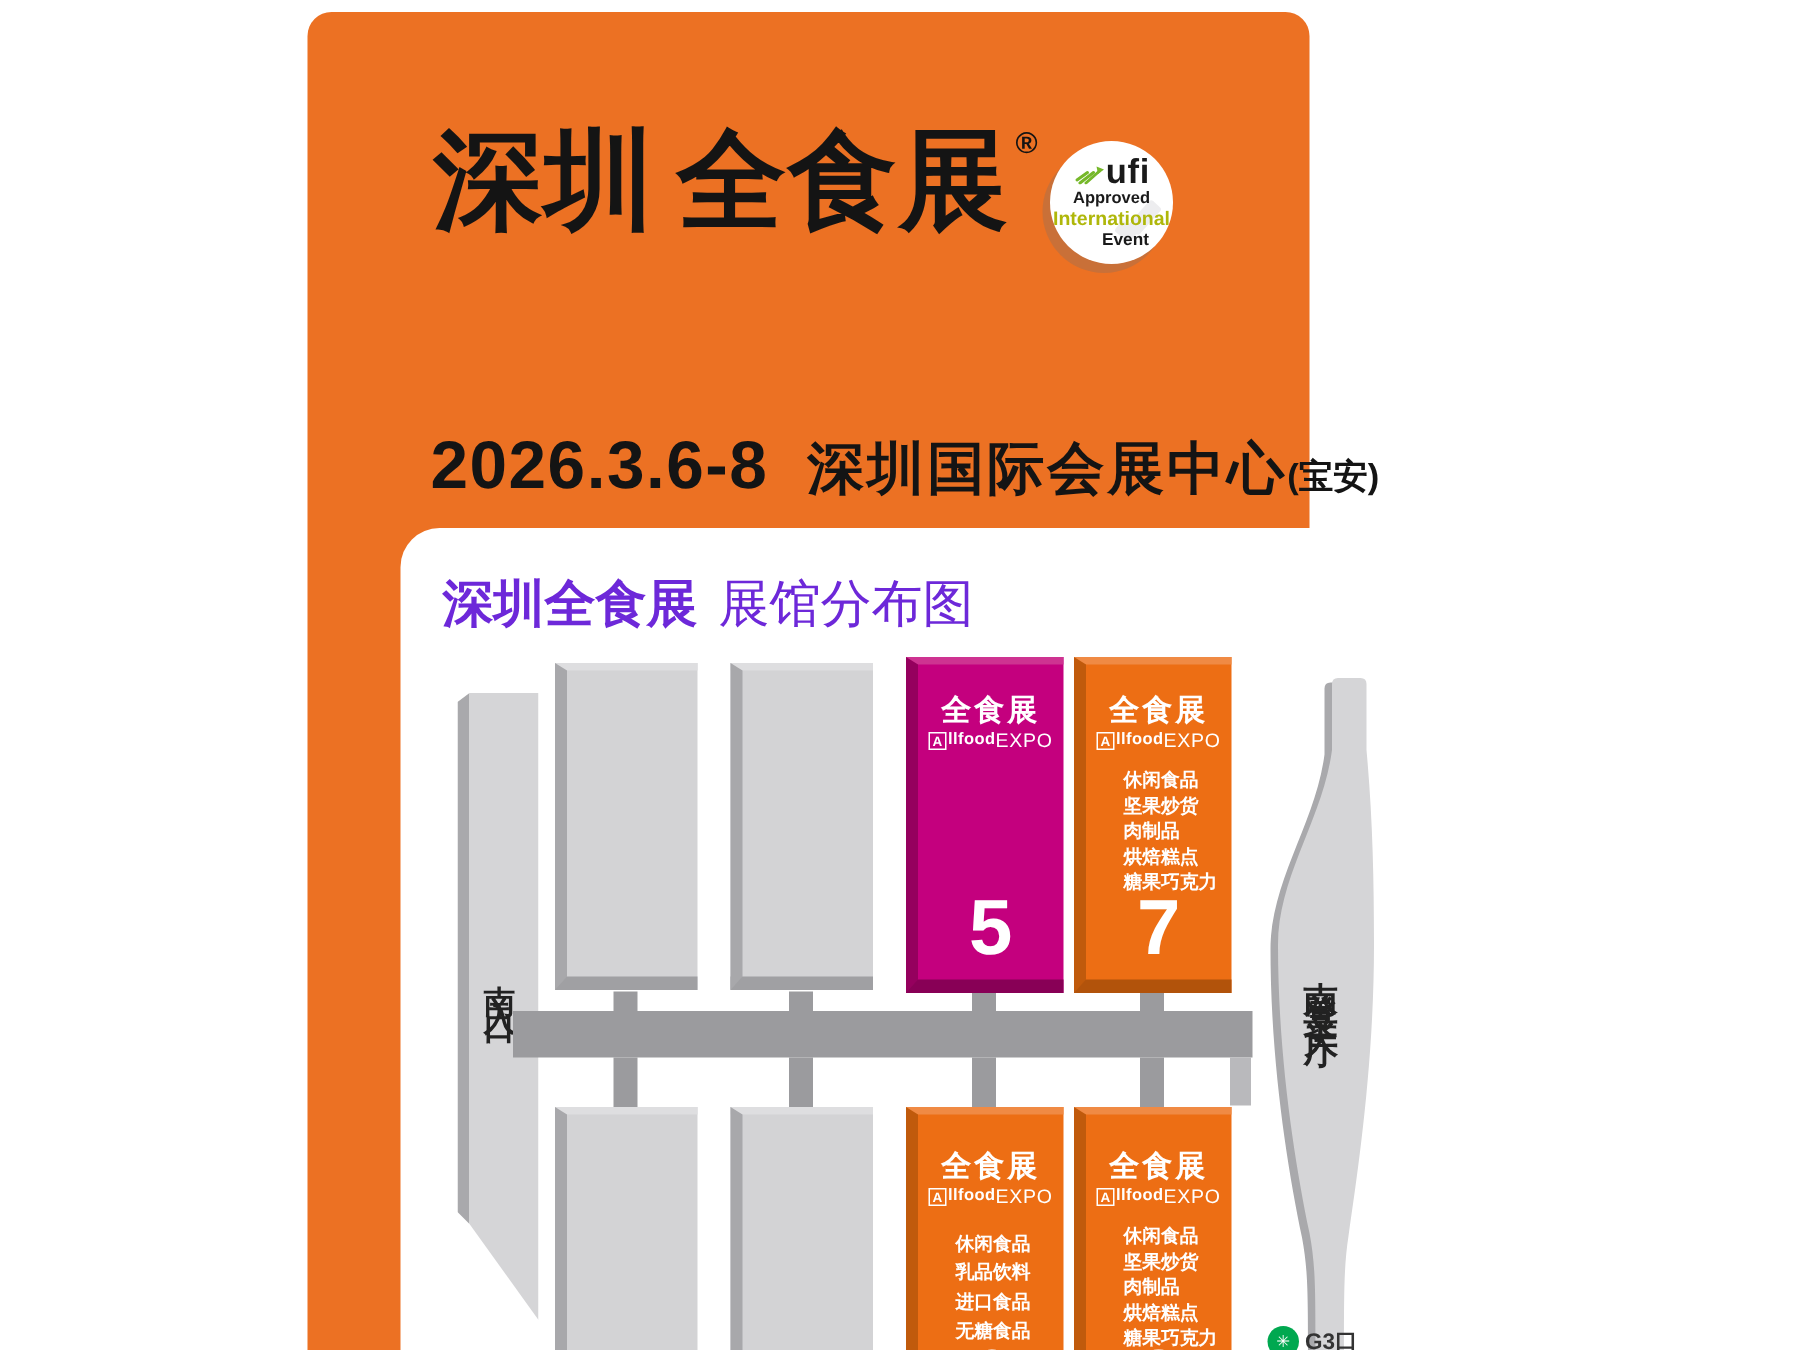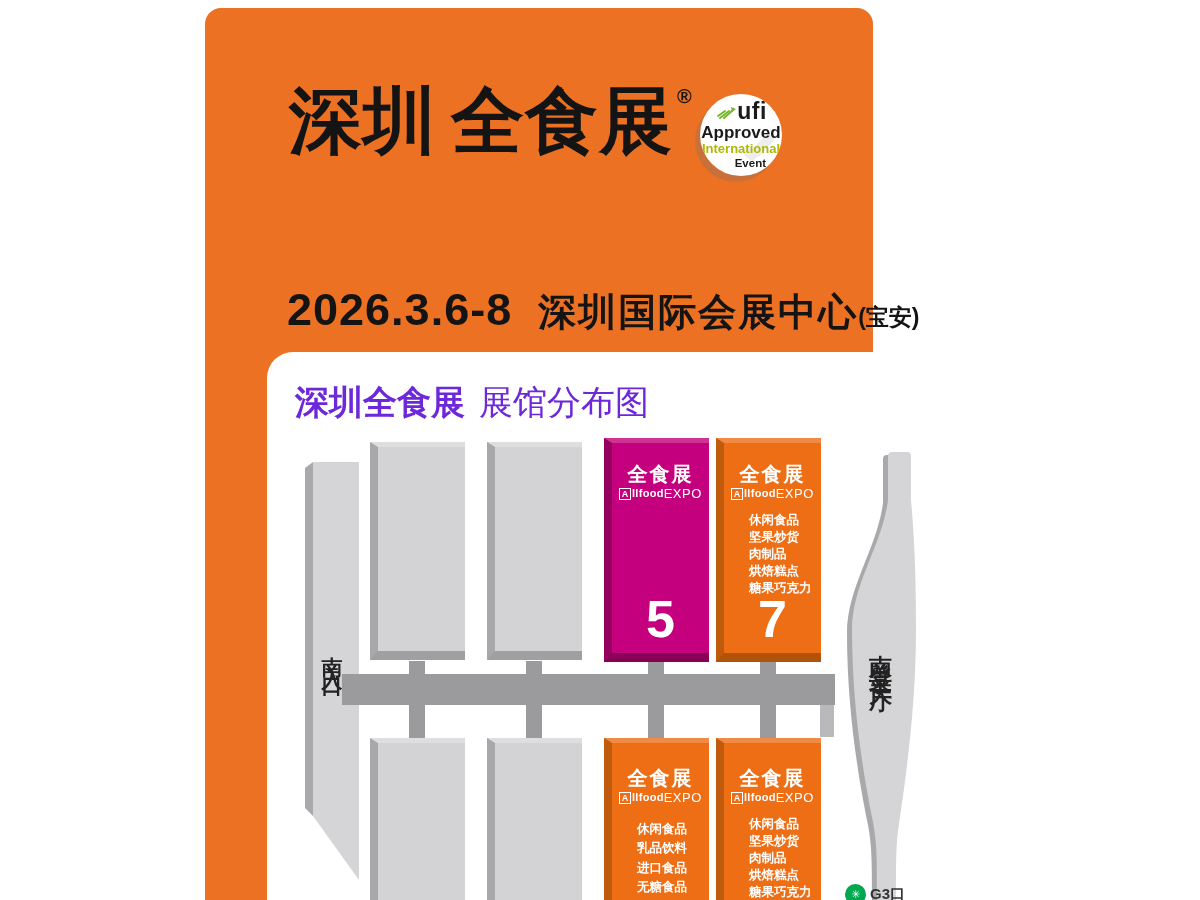--- a/index.html
+++ b/index.html
@@ -31,21 +31,21 @@
     display:flex;flex-direction:column;align-items:center;justify-content:center;
     overflow:hidden;
     text-align:center;
   }
   .ufi-check{position:absolute;right:6px;bottom:8px;width:34px;height:34px;opacity:.55;}
   .ufi-check::before{content:"";position:absolute;left:2px;top:16px;width:13px;height:9px;background:#DFDFE2;transform:rotate(40deg);border-radius:2px;}
   .ufi-check::after{content:"";position:absolute;left:9px;top:6px;width:24px;height:10px;background:#DFDFE2;transform:rotate(-48deg);border-radius:2px;}
   .ufi-top{display:flex;align-items:center;z-index:1;}
   .ufi-word{font-size:23px;font-weight:800;color:#1a1a1a;line-height:1;letter-spacing:0.5px;}
   .ufi-line{z-index:1;line-height:1.15;font-weight:600;color:#1a1a1a;}
-  .ufi-approved{font-size:17px;}
+  .ufi-approved{font-size:11px;}
   .ufi-international{font-size:13px;color:#AFB70A;}
   .ufi-event{font-size:11.5px;align-self:flex-end;margin-right:16px;}
   
   .card{
     position:absolute;left:62px;top:344px;width:668px;height:556px;
     background:#ffffff;border-radius:26px 26px 0 0;
   }
   .card-title{position:absolute;left:28px;top:28px;font-size:34px;color:#6d28d9;white-space:nowrap;}
   .card-title .tb{font-weight:900;}
   .card-title .tn{font-weight:400;margin-left:14px;}

